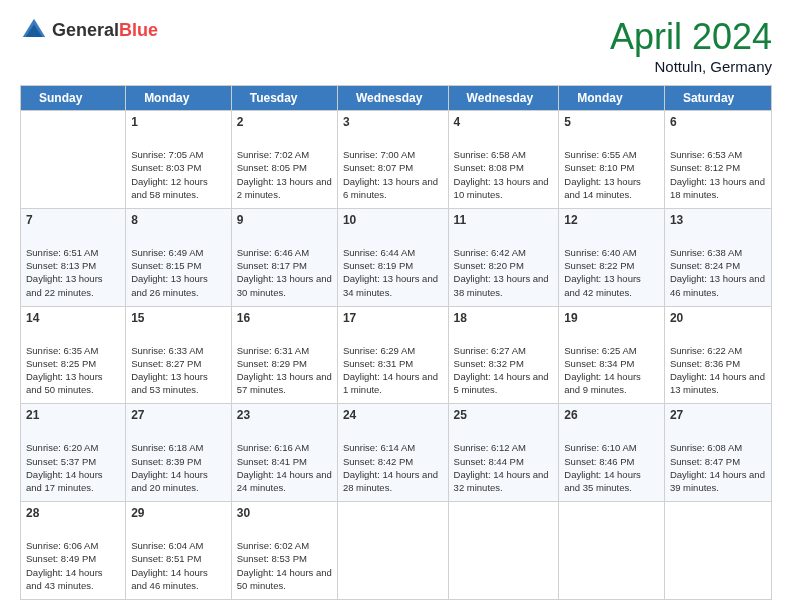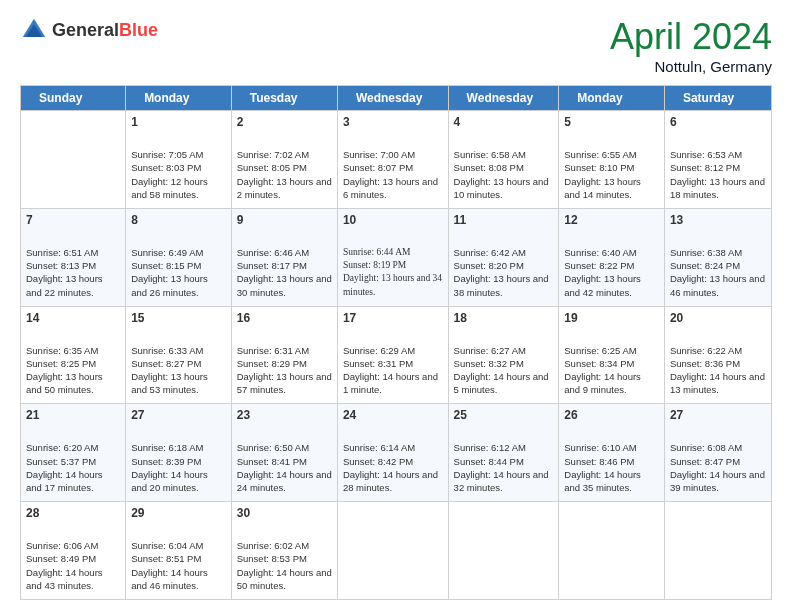--- a/index.html
+++ b/index.html
@@ -184,21 +184,21 @@
 Daylight: 13 hours and 26 minutes.</div>
           </td>
           <td>
             <span class="day-number">9</span>
             <div class="day-info" style="white-space: pre-line;">Sunrise: 6:46 AM
 Sunset: 8:17 PM
 Daylight: 13 hours and 30 minutes.</div>
           </td>
           <td>
             <span class="day-number">10</span>
-            <div class="day-info" style="white-space: pre-line; font-family: Liberation Serif, serif;">Sunrise: 6:44 AM
+            <div class="day-info" style="white-space: pre-line;">Sunrise: 6:44 AM
 Sunset: 8:19 PM
 Daylight: 13 hours and 34 minutes.</div>
           </td>
           <td>
             <span class="day-number">11</span>
             <div class="day-info" style="white-space: pre-line;">Sunrise: 6:42 AM
 Sunset: 8:20 PM
 Daylight: 13 hours and 38 minutes.</div>
           </td>
           <td>
@@ -266,21 +266,21 @@
 Daylight: 14 hours and 17 minutes.</div>
           </td>
           <td>
             <span class="day-number">27</span>
             <div class="day-info" style="white-space: pre-line;">Sunrise: 6:18 AM
 Sunset: 8:39 PM
 Daylight: 14 hours and 20 minutes.</div>
           </td>
           <td>
             <span class="day-number">23</span>
-            <div class="day-info" style="white-space: pre-line;">Sunrise: 6:50 AM
+            <div class="day-info" style="white-space: pre-line;">Sunrise: 6:16 AM
 Sunset: 8:41 PM
 Daylight: 14 hours and 24 minutes.</div>
           </td>
           <td>
             <span class="day-number">24</span>
             <div class="day-info" style="white-space: pre-line;">Sunrise: 6:14 AM
 Sunset: 8:42 PM
 Daylight: 14 hours and 28 minutes.</div>
           </td>
           <td>

